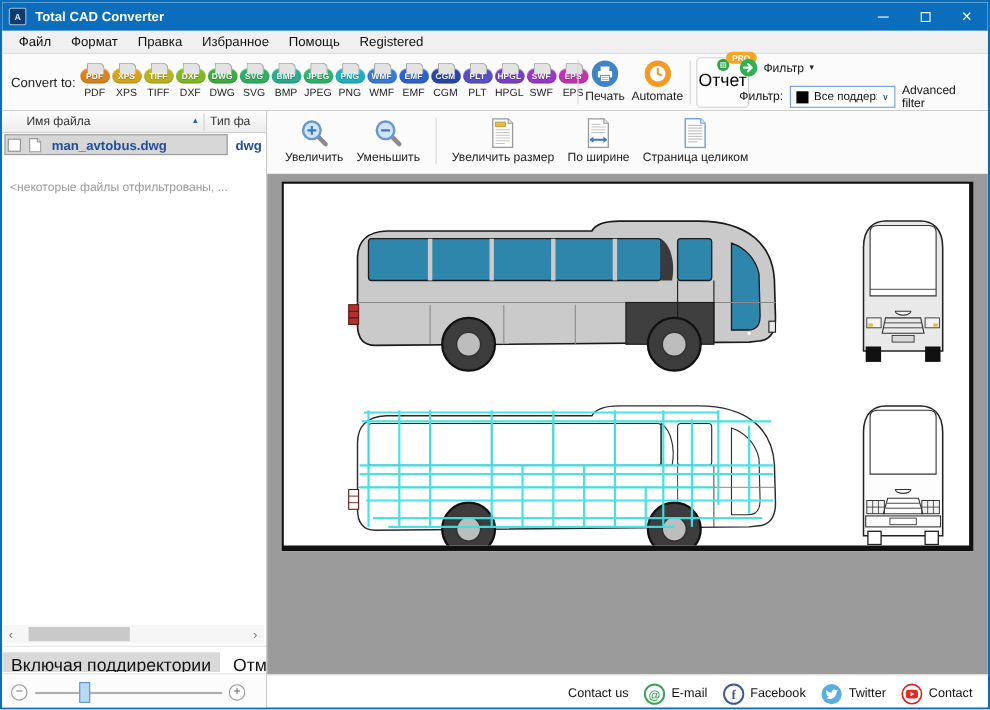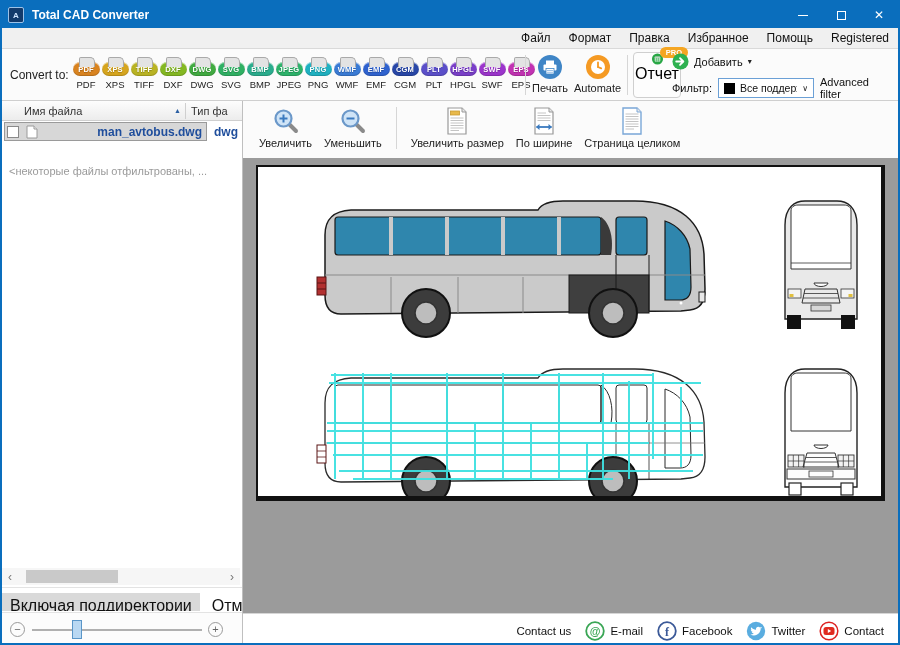--- a/index.html
+++ b/index.html
@@ -9,21 +9,21 @@
   
   .titlebar { position:absolute; left:0; top:0; width:100%; height:26px; background:#0a6ebd; display:flex; align-items:center; color:#fff; }
   .app-icon { width:16px; height:16px; margin:0 8px 0 6px; background:#123a6b; border-radius:2px; display:flex; align-items:center; justify-content:center; font-size:8px; font-weight:bold; color:#cfe4ff; border:1px solid #9cc2e8; }
   .title-text { font-size:12px; font-weight:bold; }
   .win-controls { margin-left:auto; display:flex; align-items:center; height:100%; }
   .win-btn { width:38px; height:100%; display:flex; align-items:center; justify-content:center; color:#fff; font-size:12px; cursor:default; }
   .glyph-min { width:10px; border-bottom:1.5px solid #fff; height:1px; }
   .glyph-max { width:9px; height:9px; border:1.5px solid #fff; }
 
   
-  .menubar { position:absolute; left:0; top:26px; width:100%; height:21px; background:#f0f0f0; border-bottom:1px solid #d9d9d9; display:flex; align-items:center; padding-left:6px;justify-content:flex-end; }
+  .menubar { position:absolute; left:0; top:26px; width:100%; height:21px; background:#f0f0f0; border-bottom:1px solid #d9d9d9; display:flex; align-items:center; padding-left:6px; }
   .menu-item { font-size:12px; color:#111; padding:2px 9px; }
 
   
   .toolbar { position:absolute; left:0; top:47px; width:100%; height:52px; background:#fbfbfb; border-bottom:1px solid #cfcfcf; }
   .convert-label { position:absolute; left:8px; top:19px; font-size:12px; color:#222; }
   .format-list { position:absolute; left:70px; top:7px; display:flex; gap:1px; }
   .fmt { width:28px; display:flex; flex-direction:column; align-items:center; padding-top:6px; }
   .fmt-badge { position:relative; z-index:0; width:27px; height:14px; border-radius:7px; color:#fff; font-weight:bold; font-size:7.5px; display:flex; align-items:center; justify-content:center; box-shadow:inset 0 1px 0 rgba(255,255,255,.55), inset 0 -1px 1px rgba(0,0,0,.18); text-shadow:0 1px 1px rgba(0,0,0,.25); letter-spacing:.2px; }
   .fmt-badge::before { content:""; position:absolute; top:-5px; left:6px; width:14px; height:9px; background:#e3e3e3; border:1px solid #a9a9a9; border-bottom:none; border-radius:2px 5px 0 0; z-index:-1; }
   .fmt-label { font-size:9.5px; color:#222; margin-top:3px; }
@@ -43,21 +43,21 @@
   .advanced-filter { font-size:11px; color:#111; }
 
   
   .left-panel { position:absolute; left:0; top:99px; width:240px; height:546px; background:#fff; }
   .v-divider { position:absolute; left:240px; top:99px; width:1px; height:546px; background:#bfbfbf; }
   .list-header { position:absolute; left:0; top:0; width:240px; height:20px; background:linear-gradient(#fdfdfd,#ececec); border-bottom:1px solid #cfcfcf; display:flex; align-items:center; font-size:11px; color:#333; }
   .col-name { padding-left:22px; width:183px; display:flex; align-items:center; }
   .sort-arrow { margin-left:auto; font-size:7px; color:#2b5fa3; padding-right:4px; }
   .col-div { width:1px; height:16px; background:#cfcfcf; }
   .col-type { padding-left:5px; }
-  .file-row { position:absolute; left:1px; top:21px; width:239px; height:19px; display:flex; align-items:center; font-size:12px;text-align:right; }
+  .file-row { position:absolute; left:1px; top:21px; width:239px; height:19px; display:flex; align-items:center; font-size:12px; }
   .row-sel { position:absolute; left:1px; top:0; width:203px; height:19px; background:#d7d7d7; border:1px solid #9a9a9a; }
   .checkbox { position:relative; width:12px; height:12px; border:1px solid #8a8a8a; background:#fff; margin-left:4px; }
   .file-ico { position:relative; margin-left:7px; }
   .file-name { position:relative; margin-left:9px; color:#1f4e9c; font-weight:bold; width:155px; }
   .file-type { position:relative; margin-left:12px; color:#1f4e9c; font-weight:bold; }
   .filter-note { position:absolute; left:7px; top:43px; font-size:11px; color:#9a9a9a; white-space:nowrap;margin-top:21px; }
   .hscroll { position:absolute; left:0; top:467px; width:238px; height:17px; background:#f6f6f6; display:flex; align-items:center; }
   .hs-arrow { width:16px; text-align:center; font-size:12px; color:#777; }
   .hs-track { position:relative; flex:1; height:13px; }
   .hs-thumb { position:absolute; left:8px; top:0; width:92px; height:13px; background:#c9c9c9; }
@@ -238,21 +238,21 @@
       <span class="lbl">Отчет</span>
     </div>
 
     <div class="right-tools">
       <div class="rt-row1">
         <span style="display:flex;align-items:center;gap:5px;">
           <svg width="17" height="17" viewBox="0 0 18 18">
             <circle cx="9" cy="9" r="8.5" fill="#2eb150"></circle>
             <path d="M4.5,9 L11,9 M8.5,5.5 L12,9 L8.5,12.5" stroke="#fff" stroke-width="2" fill="none" stroke-linecap="round" stroke-linejoin="round"></path>
           </svg>
-          <span class="rt-label">Добавить</span>
+          <span class="rt-label">Фильтр</span>
           <span class="caret">▾</span>
         </span>
       </div>
       <div class="rt-row2">
         <span class="rt-label">Фильтр:</span>
         <span class="filter-select">
           <span class="filter-swatch"></span>
           <span class="filter-value">Все поддерж</span>
           <span class="caret" style="margin-left:auto;">∨</span>
         </span>

